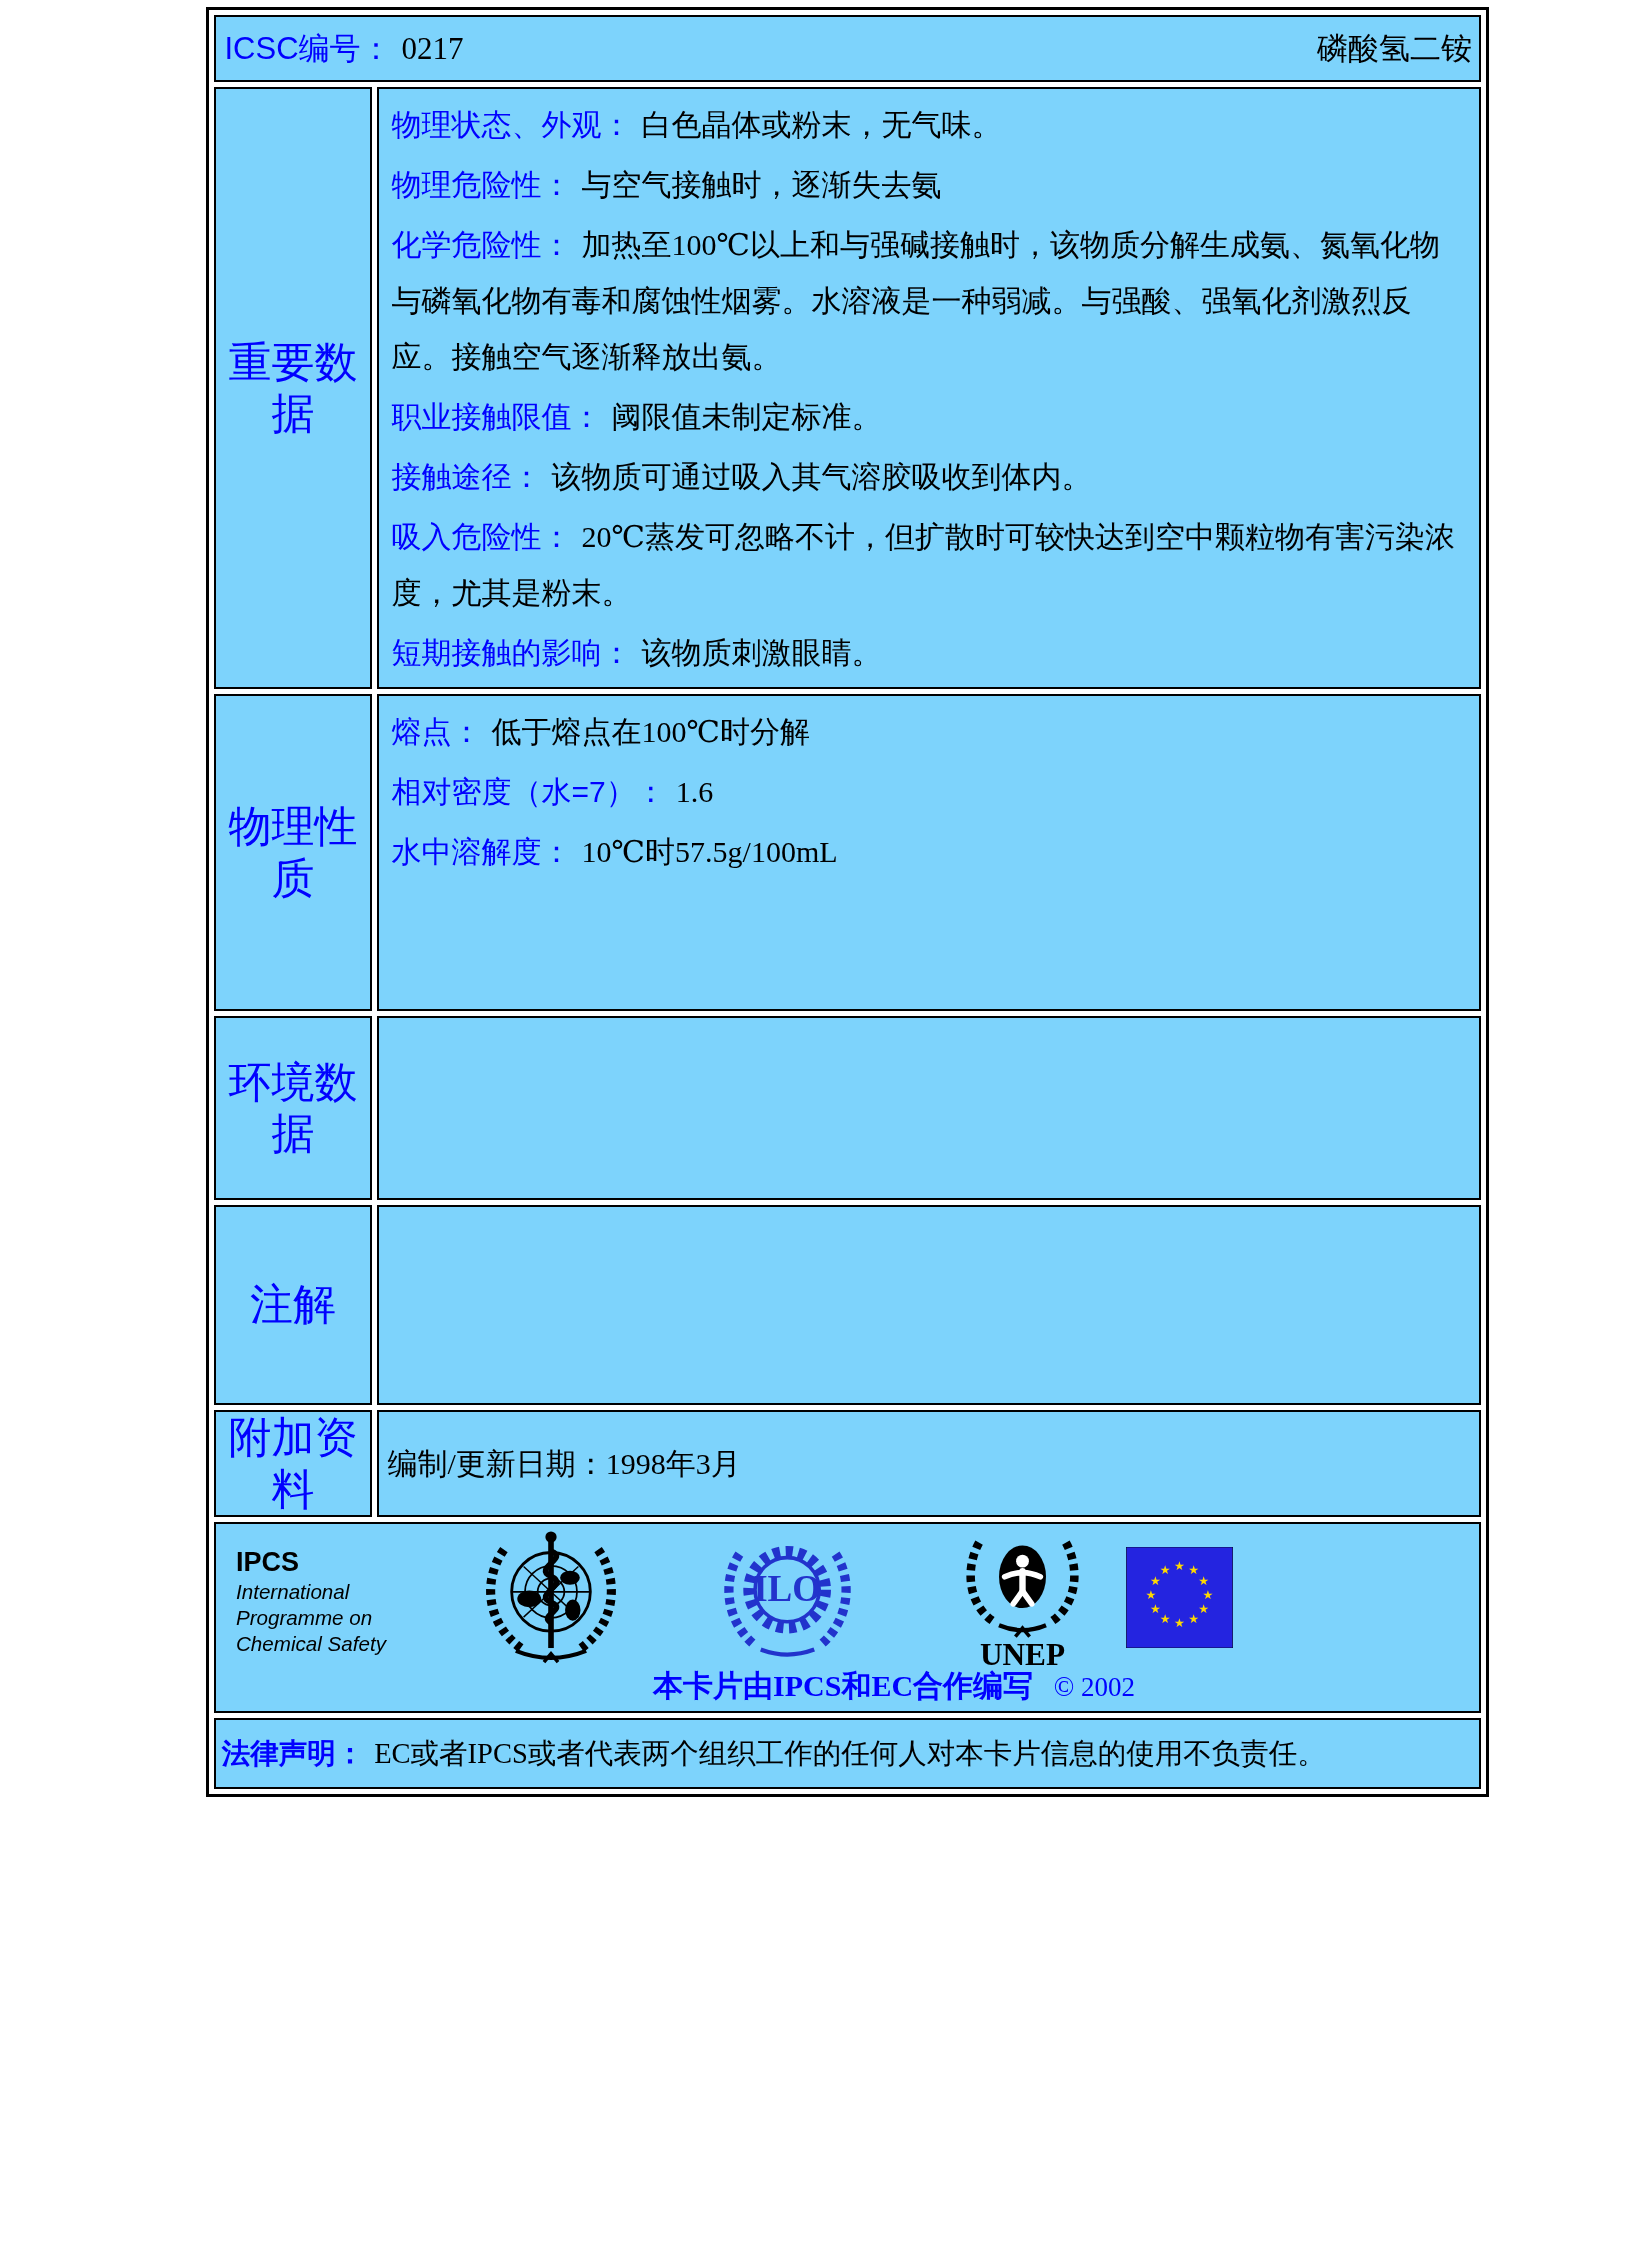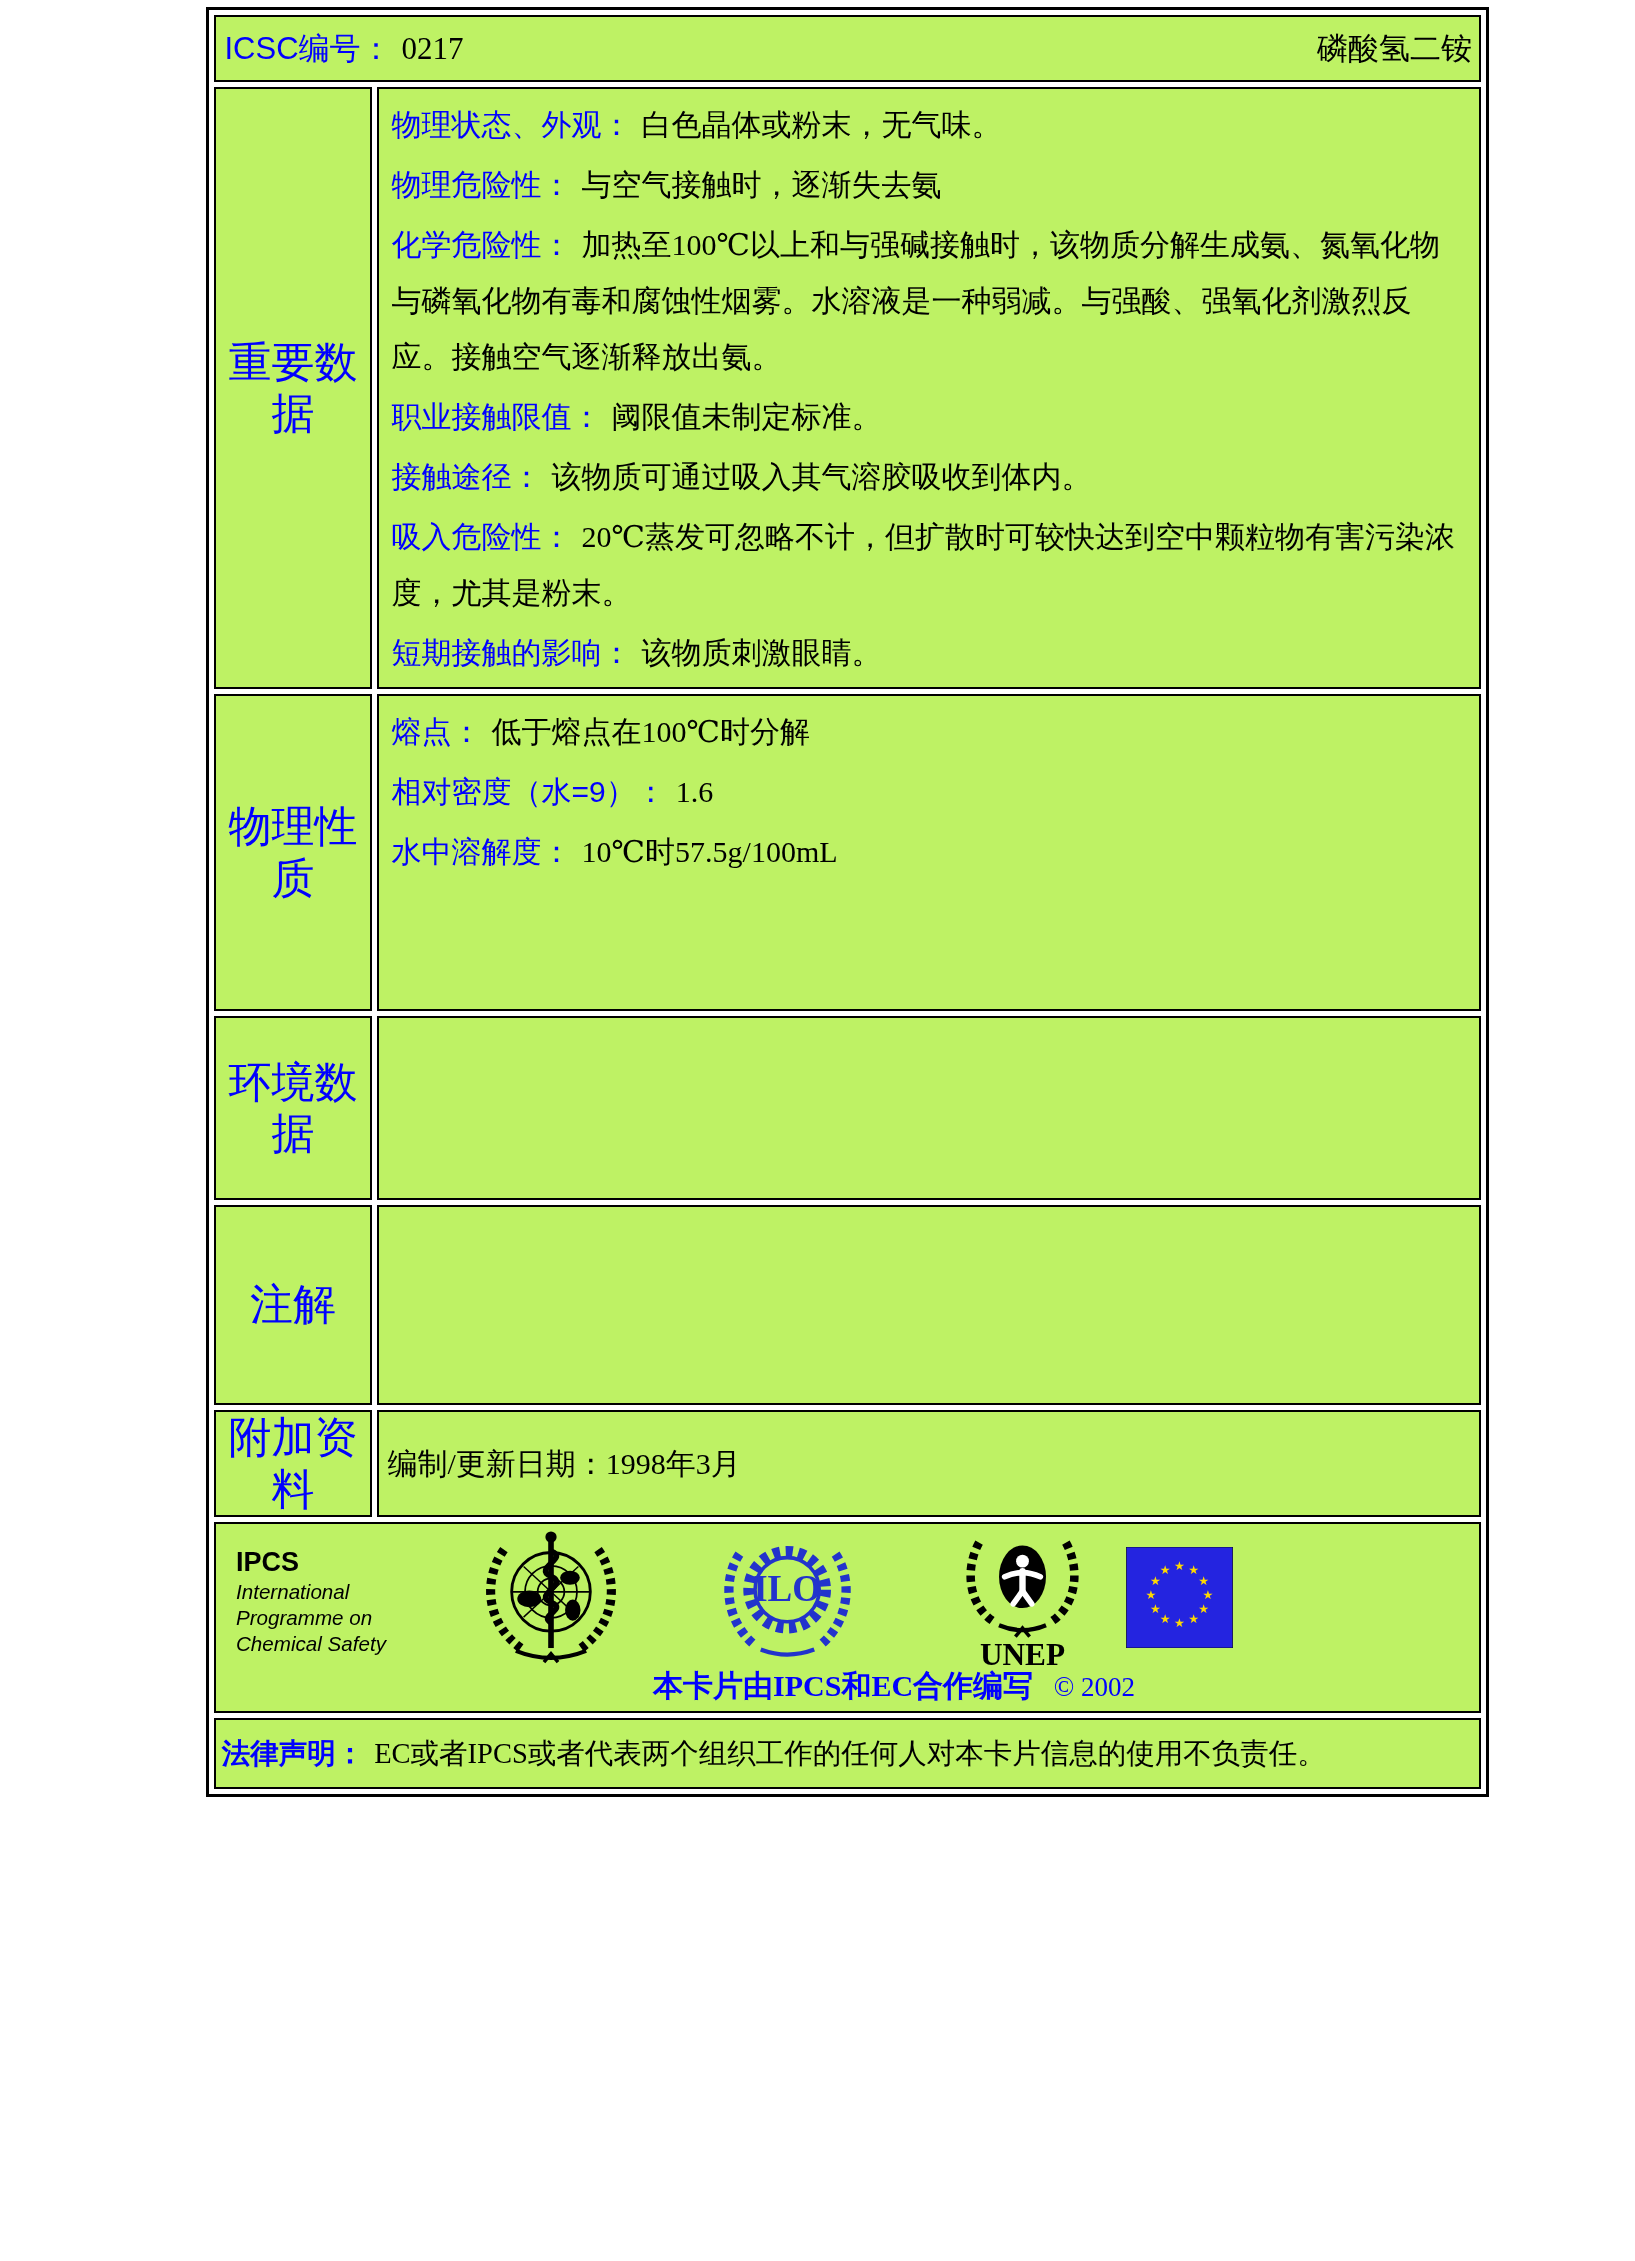--- a/index.html
+++ b/index.html
@@ -13,21 +13,21 @@
   .doc-title {
     margin-top:18.5px; text-align:center;
     color:#ee0000; font-weight:bold; font-size:47px; letter-spacing:17px;
     font-family:"DejaVu Serif","Liberation Serif",serif;
     height:60px; line-height:60px;
   }
   table.card {
     border-collapse:separate; border-spacing:5px;
     border:3.6px solid #000; width:1283px; margin-top:7.1px; background:#fff;
   }
-  td { border:2.8px solid #000; vertical-align:top; background:#bef264; }
+  td { border:2.8px solid #000; vertical-align:top; background:#7dd3fc; }
   td.lbl {
     width:158px; text-align:center; vertical-align:middle;
     color:#0101ff; font-family:"Liberation Sans","DejaVu Sans",sans-serif;
     font-size:43px; line-height:1.2;margin-left:42px;
   }
   td.content { font-size:30px; line-height:56px; padding:4.3px 8.5px 0 8.5px; }
   td.content p { margin:4px; }
   .k {
     color:#0101ff; font-family:"Liberation Sans","DejaVu Sans",sans-serif;
     margin-right:10px;
@@ -114,21 +114,21 @@
       </td>
     </tr>
 
     <tr>
       <td class="lbl" style="height:317px;">物理性质</td>
       <td class="content">
         <p>
           <span class="k">熔点：</span><span class="v">低于熔点在100℃时分解</span>
         </p>
         <p>
-          <span class="k">相对密度（水=9）：</span><span class="v">1.6</span>
+          <span class="k">相对密度（水=7）：</span><span class="v">1.6</span>
         </p>
         <p>
           <span class="k">水中溶解度：</span><span class="v">10℃时57.5g/100mL</span>
         </p>
       </td>
     </tr>
 
     <tr>
       <td class="lbl" style="height:184px;">环境数据</td>
       <td class="content"></td>

